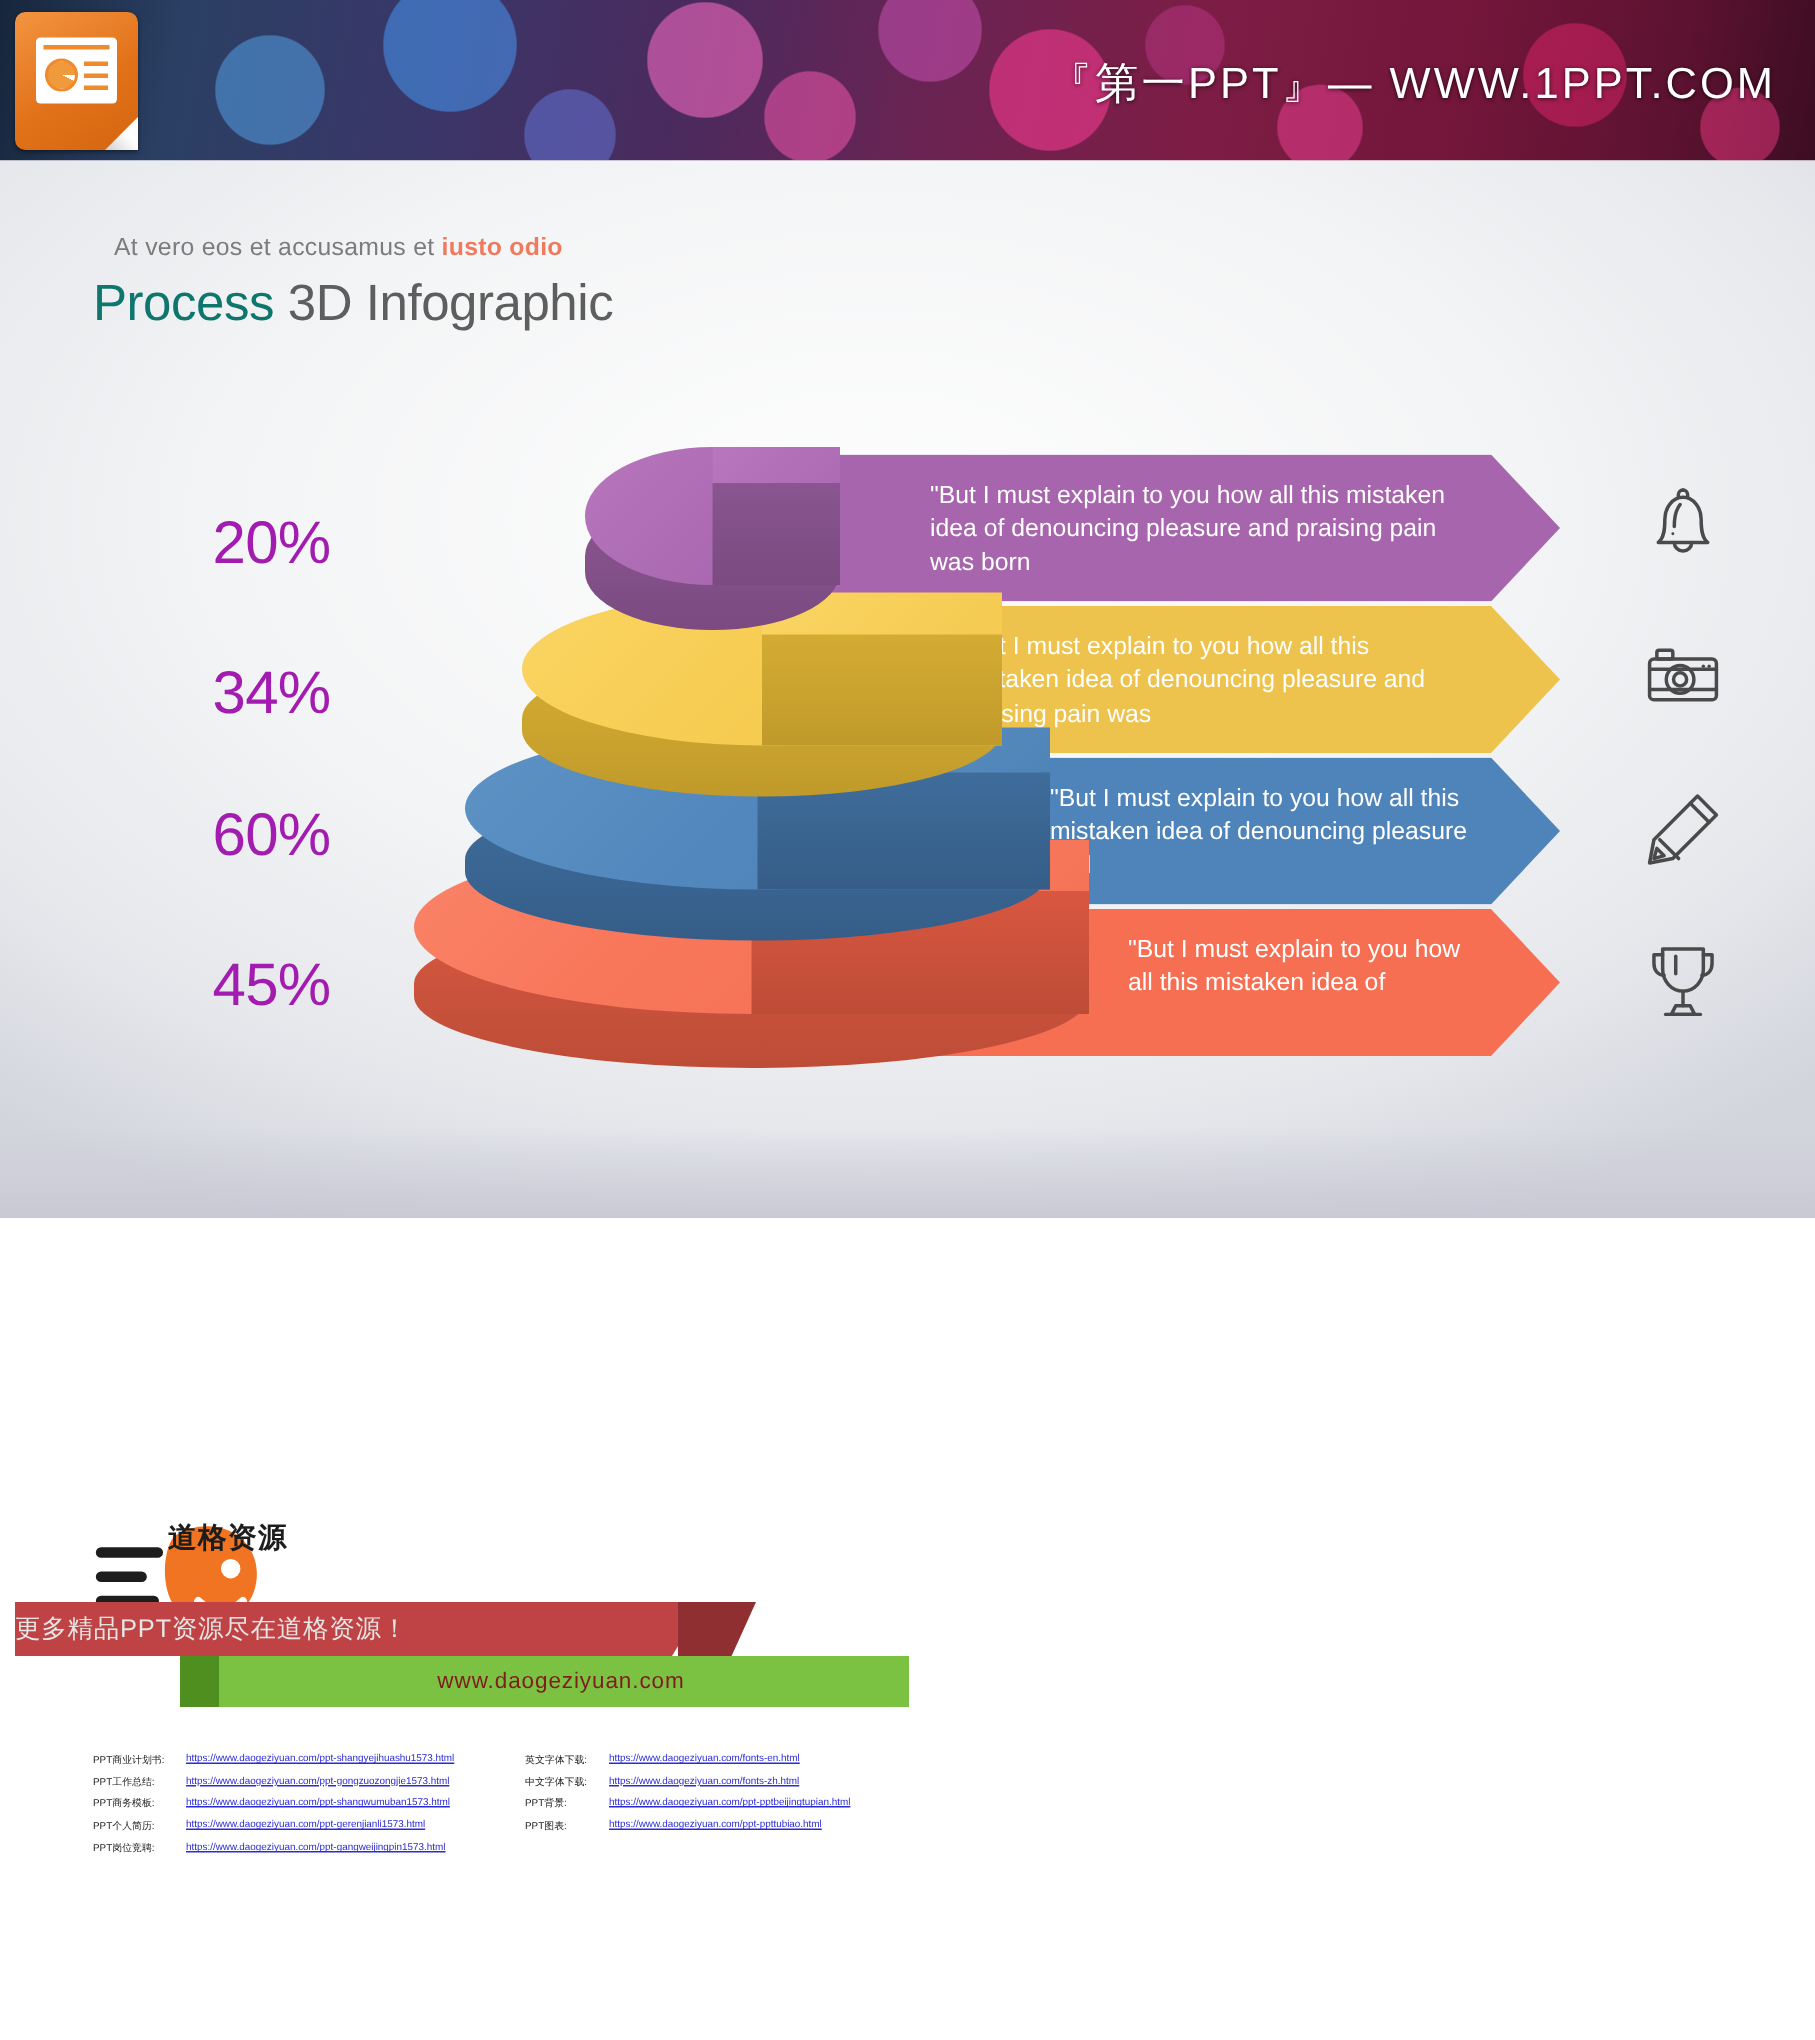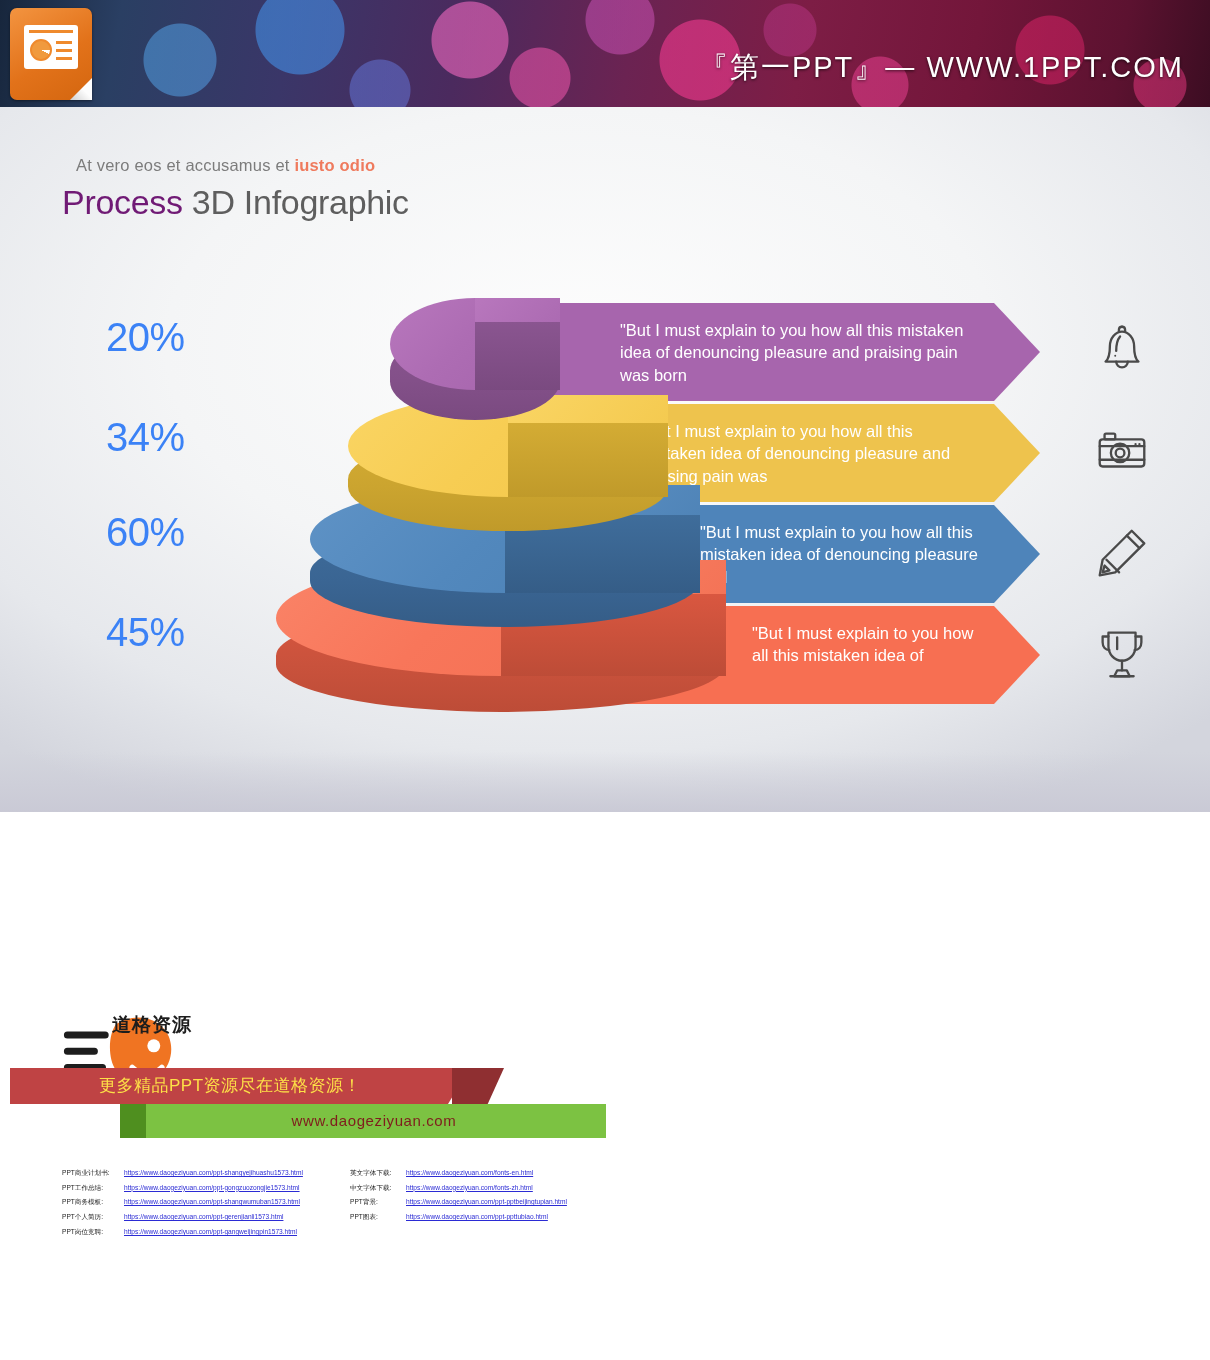--- a/index.html
+++ b/index.html
@@ -16,21 +16,21 @@
       radial-gradient(circle at 790px 30px, rgba(200,60,150,.4) 0 26px, rgba(200,60,150,0) 27px),
       radial-gradient(circle at 880px 85px, rgba(255,70,160,.45) 0 28px, rgba(255,70,160,0) 29px),
       radial-gradient(circle at 300px 30px, rgba(70,160,255,.5) 0 44px, rgba(70,160,255,0) 45px),
       radial-gradient(circle at 180px 60px, rgba(90,180,255,.45) 0 36px, rgba(90,180,255,0) 37px),
       radial-gradient(circle at 380px 90px, rgba(110,140,255,.4) 0 30px, rgba(110,140,255,0) 31px),
       radial-gradient(circle at 1050px 50px, rgba(255,40,120,.4) 0 34px, rgba(255,40,120,0) 35px),
       radial-gradient(circle at 1160px 85px, rgba(255,60,140,.45) 0 26px, rgba(255,60,140,0) 27px),
       linear-gradient(100deg,#17263c 0%, #2a3f63 10%, #3a3668 24%, #4b2a5e 38%, #6b2352 52%,
                       #7d1d45 66%, #73163a 80%, #5c1230 92%, #3c0d22 100%);
     overflow:hidden; }
-  .topbar-title{ position:absolute; right:26px; top:48px; color:#fff;
+  .topbar-title{ position:absolute; right:26px; top:36px; color:#fff;
     font-size:29px; letter-spacing:2px; font-family:"Liberation Sans", sans-serif;
     text-shadow:0 1px 3px rgba(0,0,0,.7); white-space:nowrap; }
   .ppt-icon{ position:absolute; left:10px; top:8px; width:82px; height:92px; }
   .ppt-icon .sheet{ position:absolute; inset:0; background:linear-gradient(150deg,#f39440,#e2721a 55%,#d4660f);
     border-radius:7px 7px 0 7px; box-shadow:0 1px 3px rgba(0,0,0,.45); }
   .ppt-icon .fold{ position:absolute; right:0; bottom:0; width:22px; height:22px;
     background:linear-gradient(225deg,#fdfdfd 46%, #cfcfcf 100%); clip-path:polygon(100% 0,0 100%,100% 100%); }
   .ppt-icon .win{ position:absolute; left:14px; top:17px; width:54px; height:44px;
     background:#fff; border-radius:3px; }
   .ppt-icon .win .bar{ position:absolute; left:5px; width:44px; height:3px; background:#ef8a2d; }
@@ -41,25 +41,25 @@
   
   .slide{ position:absolute; left:0; top:107px; width:1210px; height:705px;
     background:
       radial-gradient(ellipse 900px 520px at 48% 34%, #fdfdfd 0%, #f4f5f6 46%, #e6e8ec 78%, #d3d5dd 100%); }
   .slide:after{ content:""; position:absolute; left:0; bottom:0; width:100%; height:60px;
     background:linear-gradient(to bottom, rgba(205,206,216,0) 0%, rgba(201,201,213,.95) 100%); }
 
   .eyebrow{ position:absolute; left:76px; top:156px; font-size:16.5px; color:#7c7c7c; letter-spacing:.2px; }
   .eyebrow .hl{ color:#ef7a5d; font-weight:bold; }
   .maintitle{ position:absolute; left:62px; top:183px; font-size:34px; color:#5e5e5e; letter-spacing:-.3px; }
-  .maintitle .accent{ color:#701a75; }
-
-  
-  .pct{ position:absolute; width:150px; text-align:left; font-size:40px; color:#3b82f6;
-    letter-spacing:-.5px; }
+  .maintitle .accent{ color:#0f766e; }
+
+  
+  .pct{ position:absolute; width:150px; text-align:center; font-size:40px; color:#a21caf;
+    letter-spacing:-.5px;margin-top:25px; }
 
   
   .banner{ position:absolute; color:#fff; font-size:16.5px; line-height:1.36;
     clip-path:polygon(0 0, calc(100% - 46px) 0, 100% 50%, calc(100% - 46px) 100%, 0 100%);
     padding:16px 60px 14px 0; }
   .banner .txt{ display:block; }
 
   
   .cake{ position:absolute; left:270px; top:290px; width:490px; height:440px; }
   .layer{ position:absolute; }
@@ -75,21 +75,21 @@
   
   .footerzone{ position:absolute; left:0; top:812px; width:1210px; height:100px; background:#fff; }
 
   
   .dglogo{ position:absolute; left:62px; top:1008px; width:135px; height:34px; }
   .dgtext{ position:absolute; left:112px; top:1012px; font-size:19px; font-weight:bold; color:#1d1d1d;
     letter-spacing:1px; }
   .redbar{ position:absolute; left:10px; top:1068px; width:460px; height:36px; background:#bf4344;
     clip-path:polygon(0 0, 100% 0, calc(100% - 22px) 100%, 0 100%); }
   .redbar span{ position:absolute; left:0; top:0; width:440px; height:20px; line-height:36px;
-    text-align:center; color:#fde047; font-size:17px; letter-spacing:.5px; }
+    text-align:left; color:#e5e5e5; font-size:17px; letter-spacing:.5px; }
   .reddark{ position:absolute; left:452px; top:1068px; width:52px; height:46px; background:#8f2f31;
     clip-path:polygon(0 0, 100% 0, 60% 100%, 0 100%); }
   .greenbar{ position:absolute; left:120px; top:1104px; width:486px; height:34px; background:#7cc242;
     clip-path:polygon(22px 0, 100% 0, 100% 100%, 0 100%); }
   .greenbar span{ position:absolute; left:22px; top:0; width:464px; height:34px; line-height:34px;
     text-align:center; color:#7f1d1d; font-size:15px; letter-spacing:.6px; }
   .greendark{ position:absolute; left:120px; top:1104px; width:26px; height:34px; background:#4f8f1f;
     clip-path:polygon(0 0, 100% 0, 100% 100%, 0 100%); }
 
   

